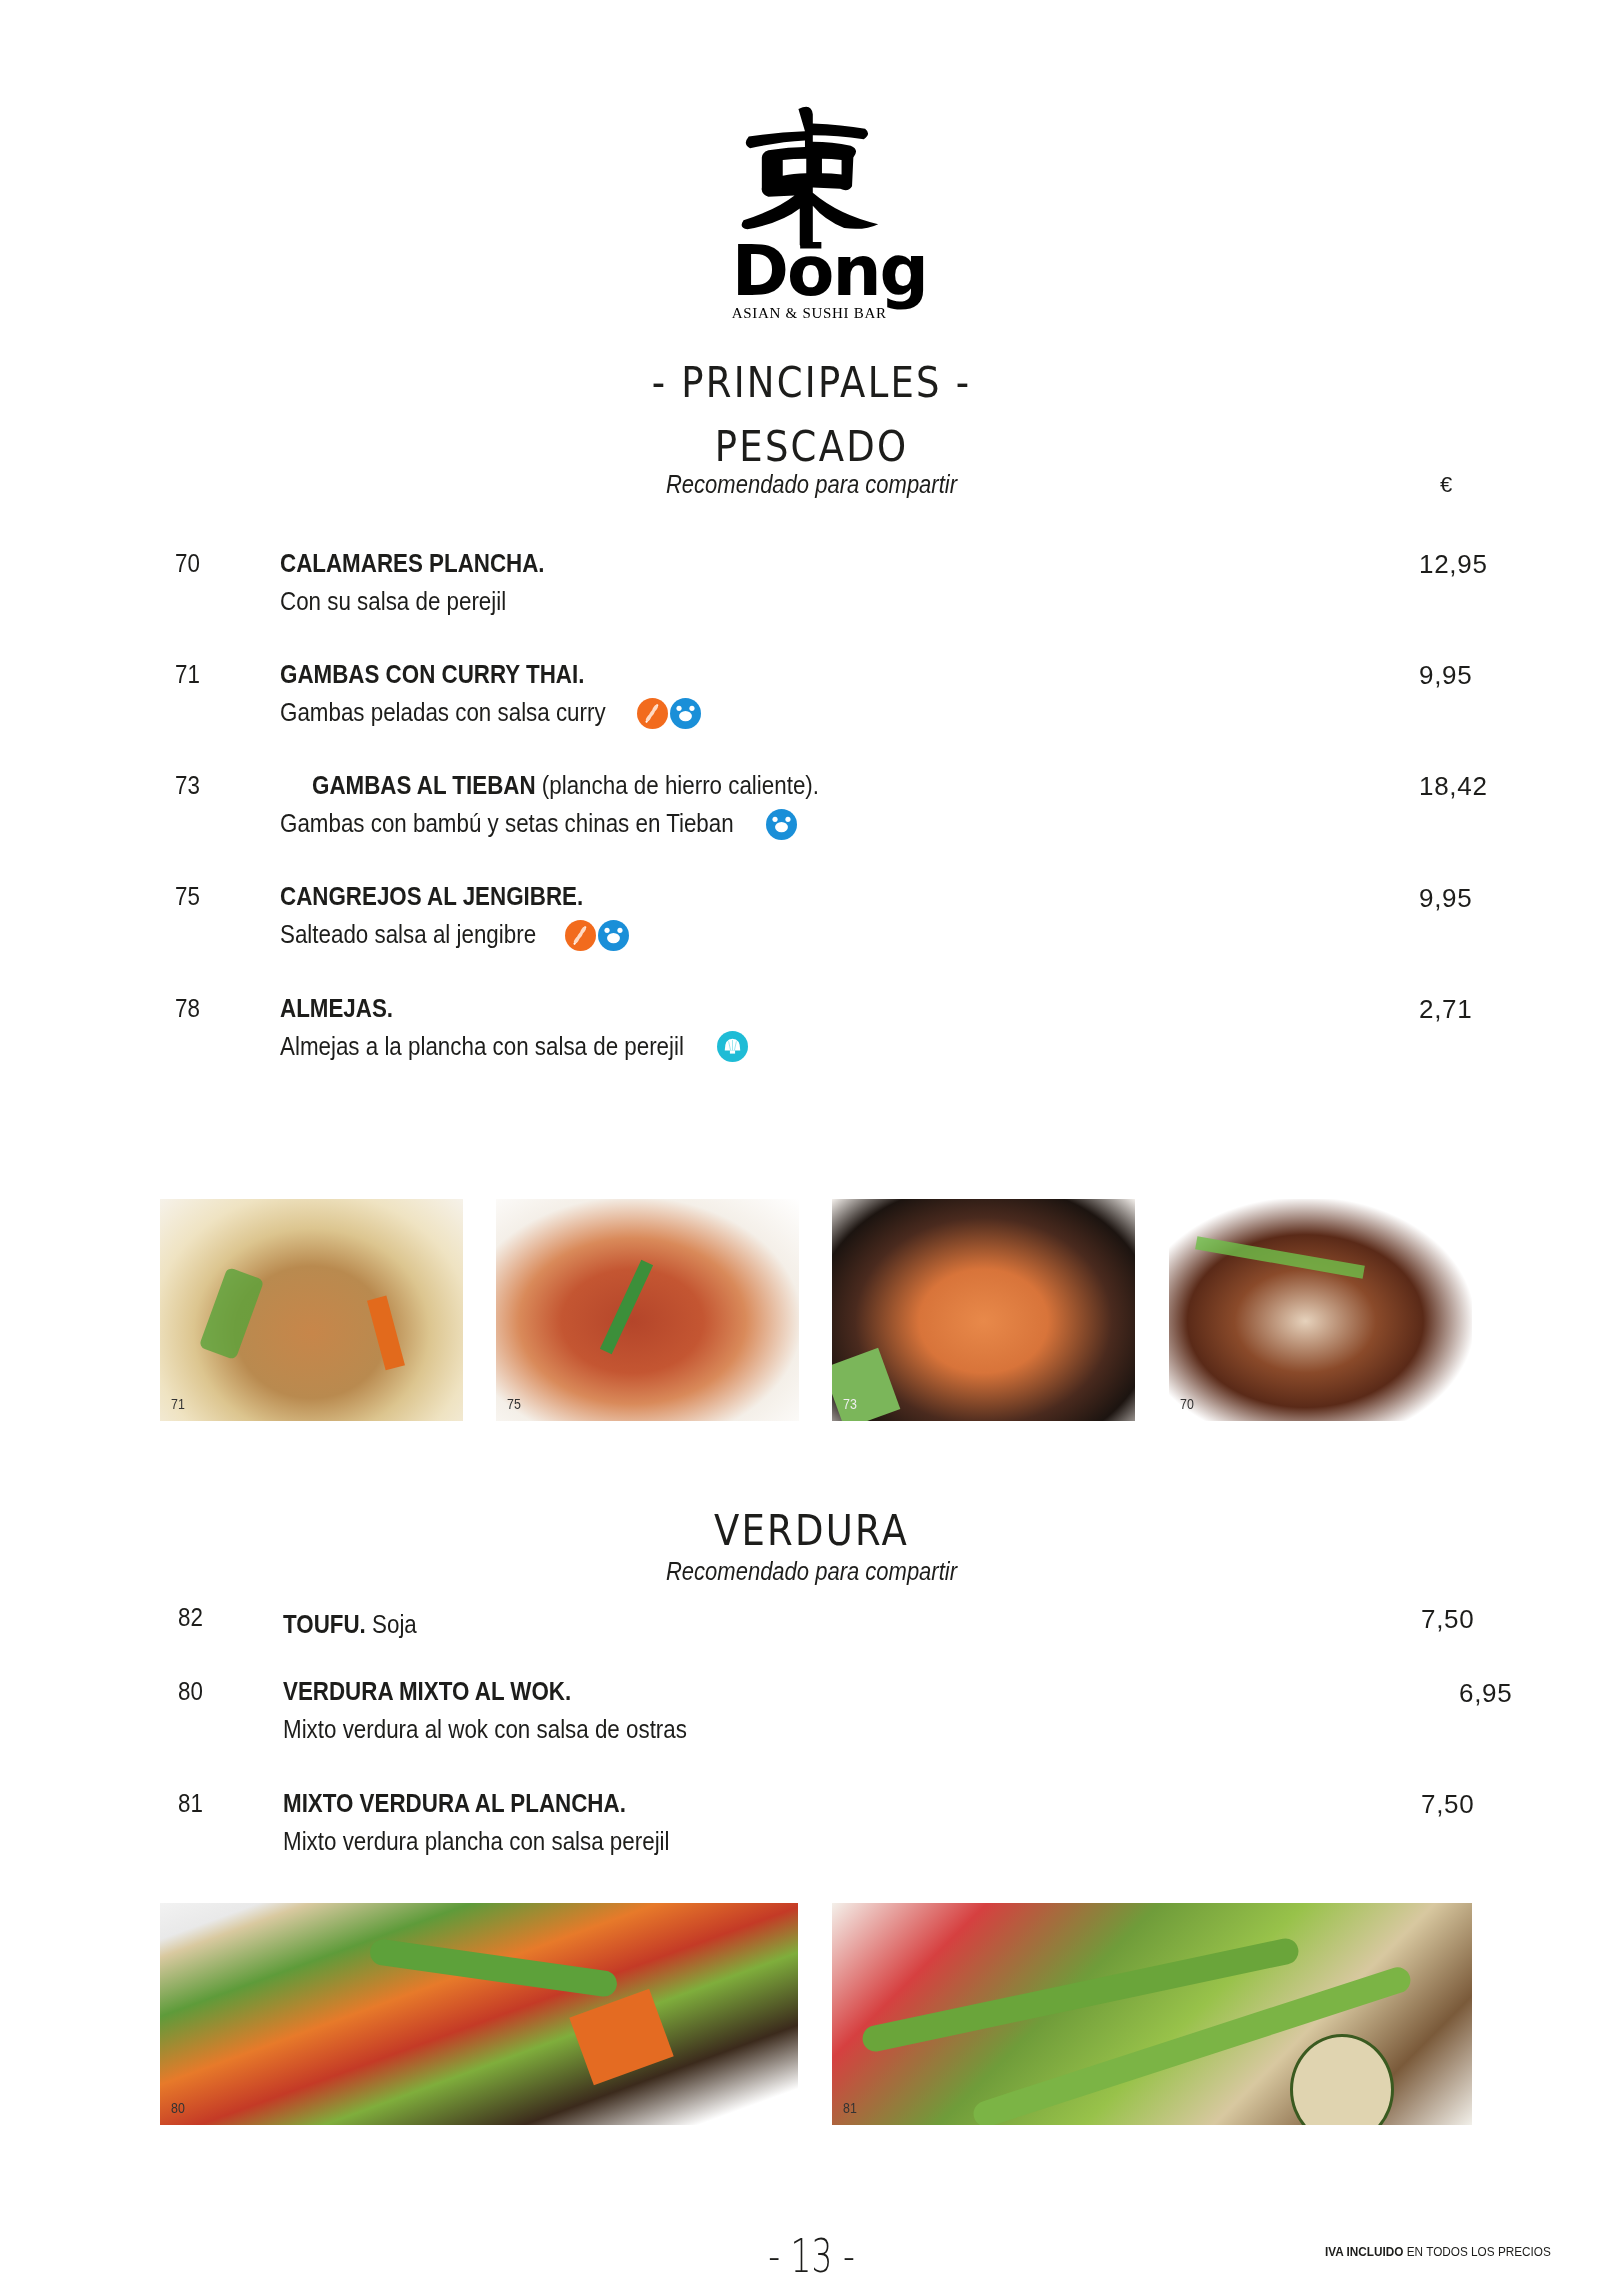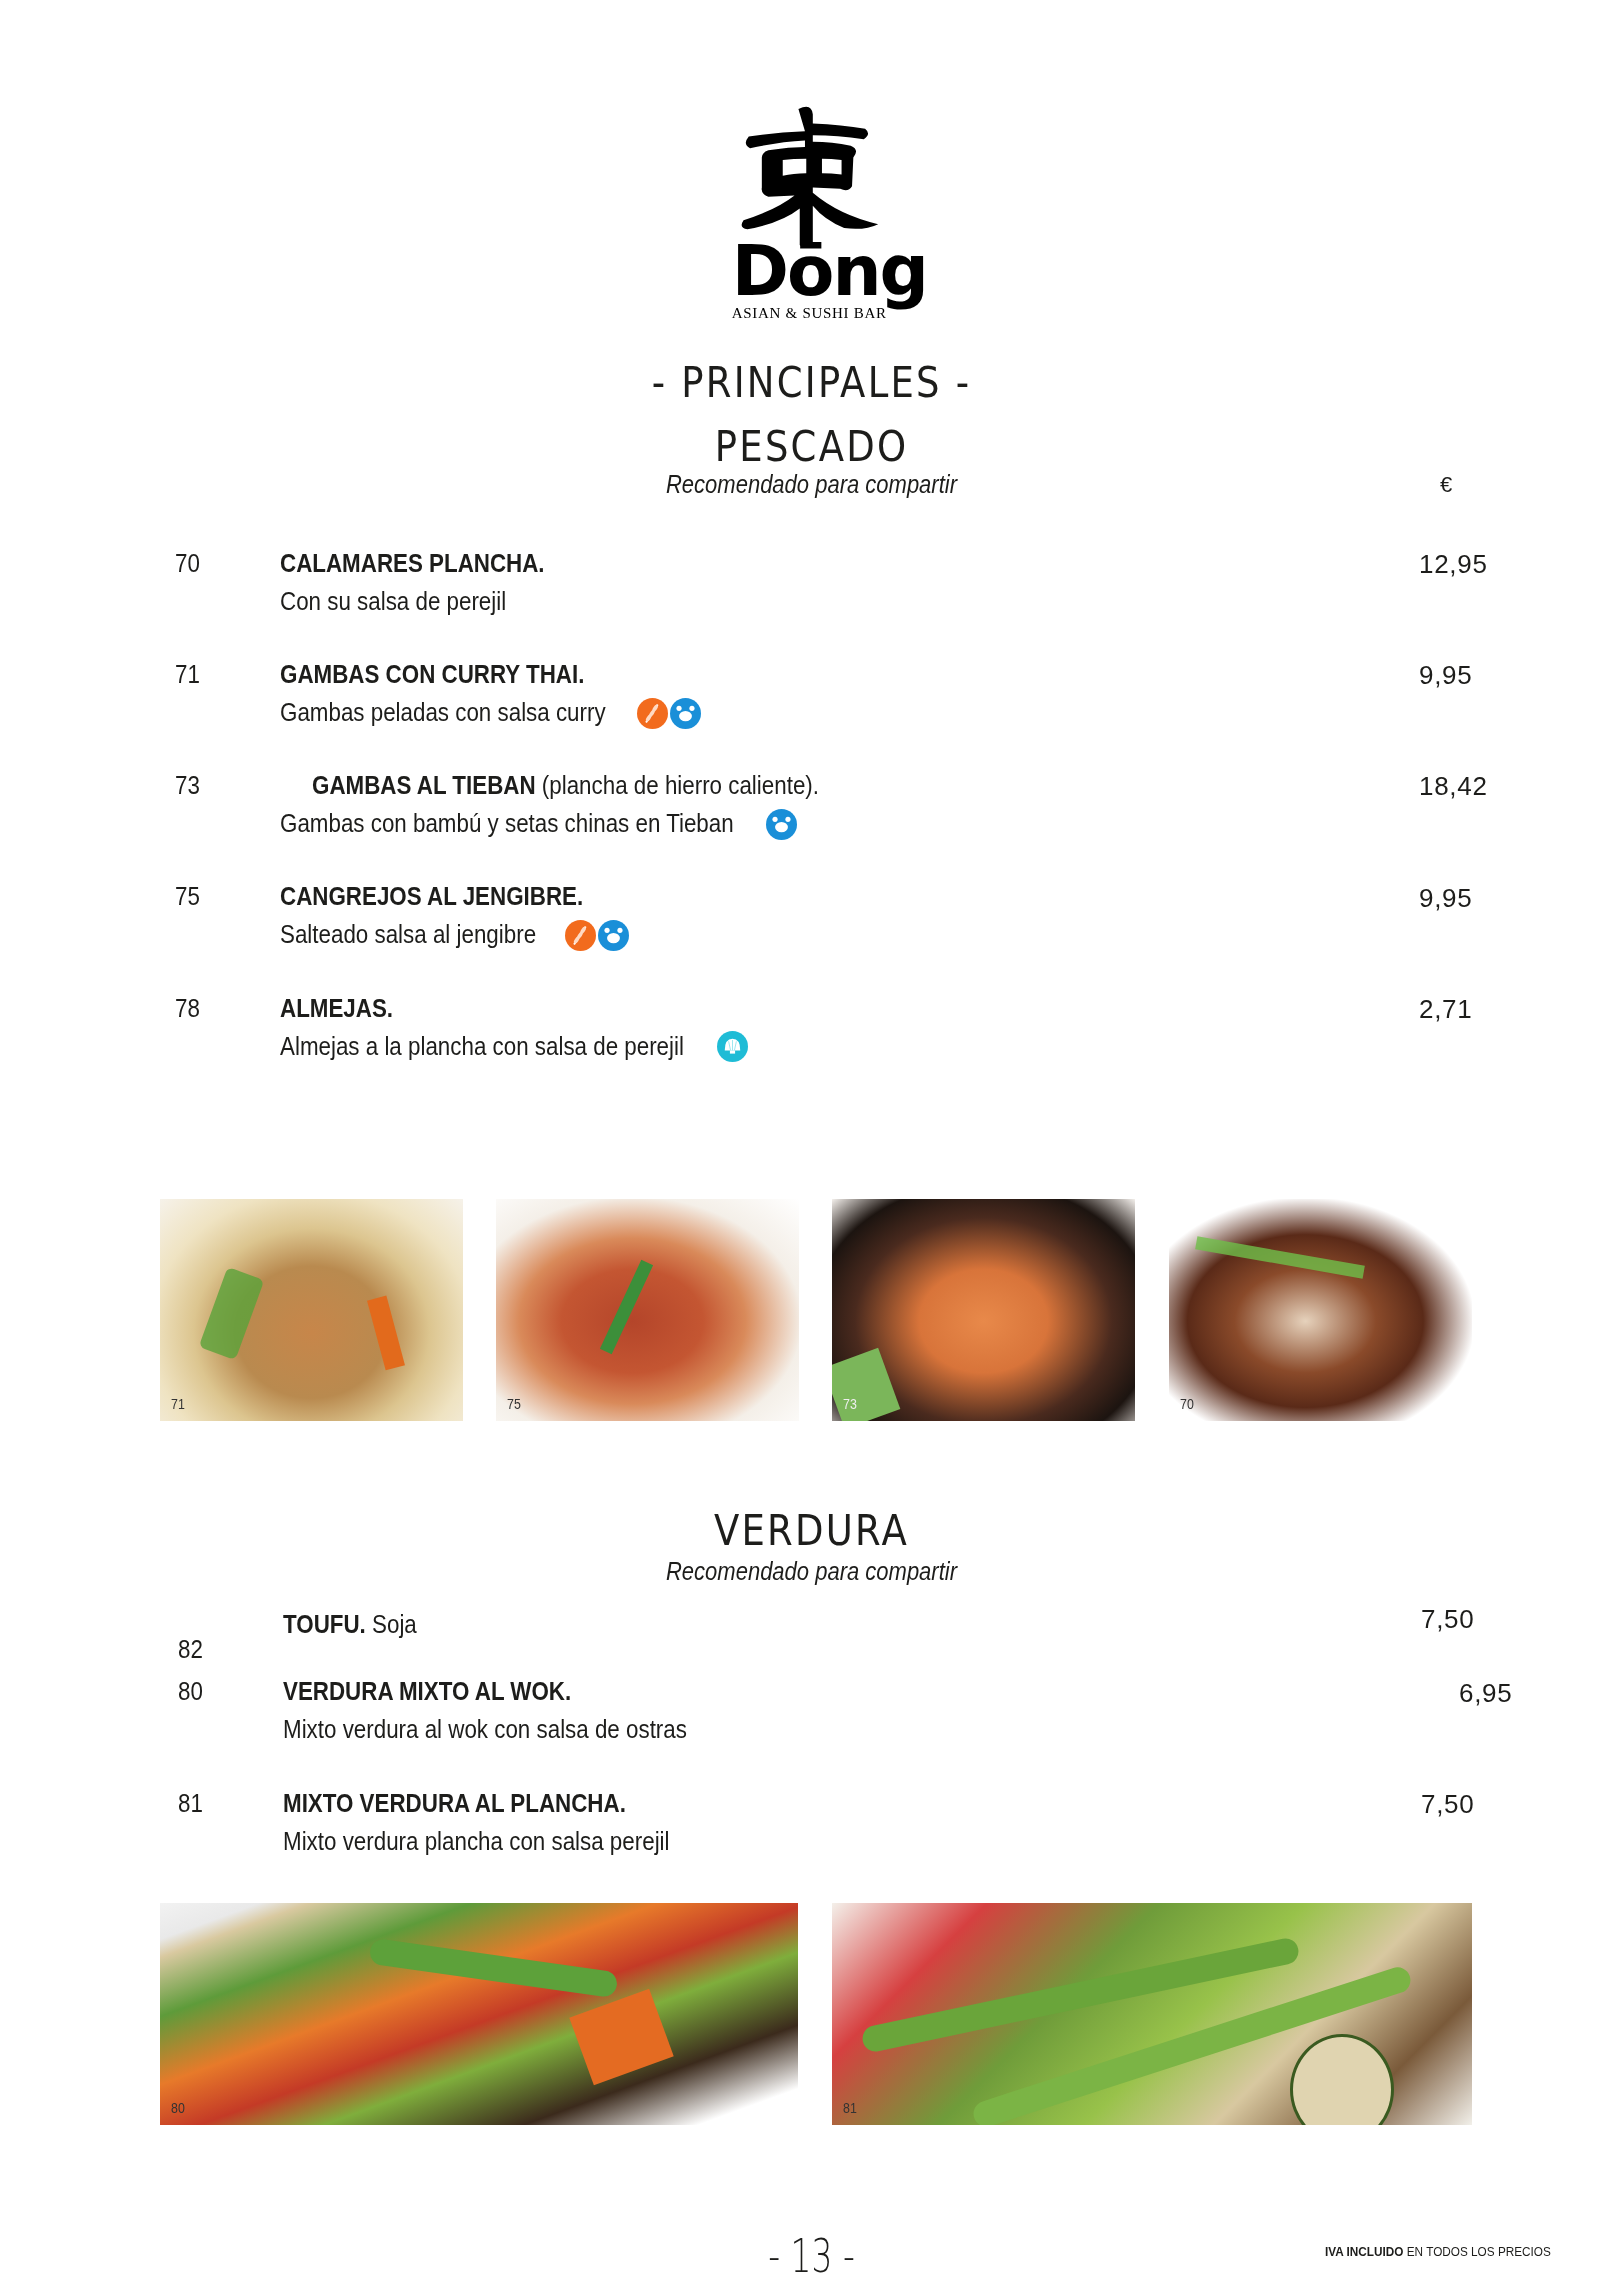--- a/index.html
+++ b/index.html
@@ -165,21 +165,21 @@
     <div style="position:absolute;left:26px;top:52px;width:170px;height:13px;background:#6fbf4a;transform:rotate(10deg);opacity:.8;"></div>
     <span class="photo-num">70</span>
   </div>
 </div>
 
 <div class="abs display h-verdura">VERDURA</div>
 <div class="abs subtitle sub-verdura">Recomendado para compartir</div>
 
 <div>
   <div>
-    <span class="item-num" style="left:178px;top:1604px;margin-top:32px;"><span class="cond">82</span></span>
+    <span class="item-num" style="left:178px;top:1604px;"><span class="cond">82</span></span>
     <span class="item-name" style="left:283px;top:1604px;margin-top:7px;"><span class="cond"><b>TOUFU.</b><span> Soja</span></span></span>
     <span class="item-price" style="left:1421px;top:1606px;">7,50</span>
   </div>
   <div>
     <span class="item-num" style="left:178px;top:1678px;"><span class="cond">80</span></span>
     <span class="item-name" style="left:283px;top:1678px;"><span class="cond"><b>VERDURA MIXTO AL WOK.</b></span></span>
     <span class="item-desc" style="left:283px;top:1716px;"><span class="cond">Mixto verdura al wok con salsa de ostras</span></span>
     <span class="item-price" style="left:1421px;top:1680px;margin-left:38px;">6,95</span>
   </div>
   <div>

